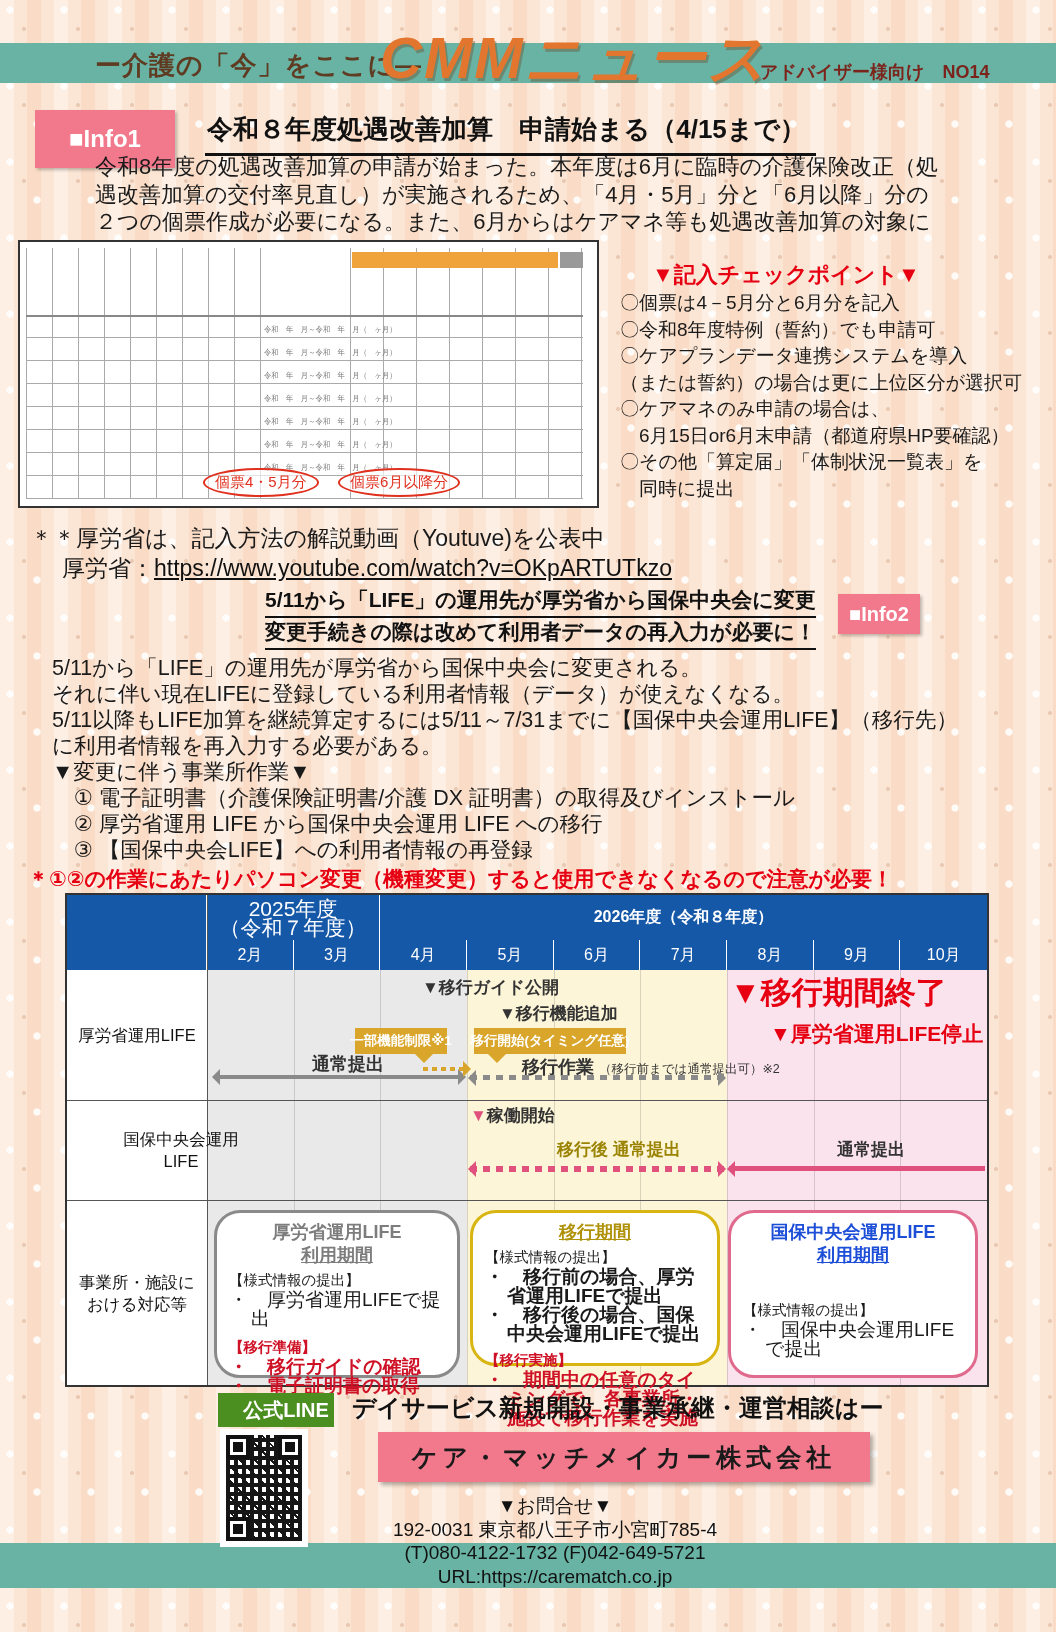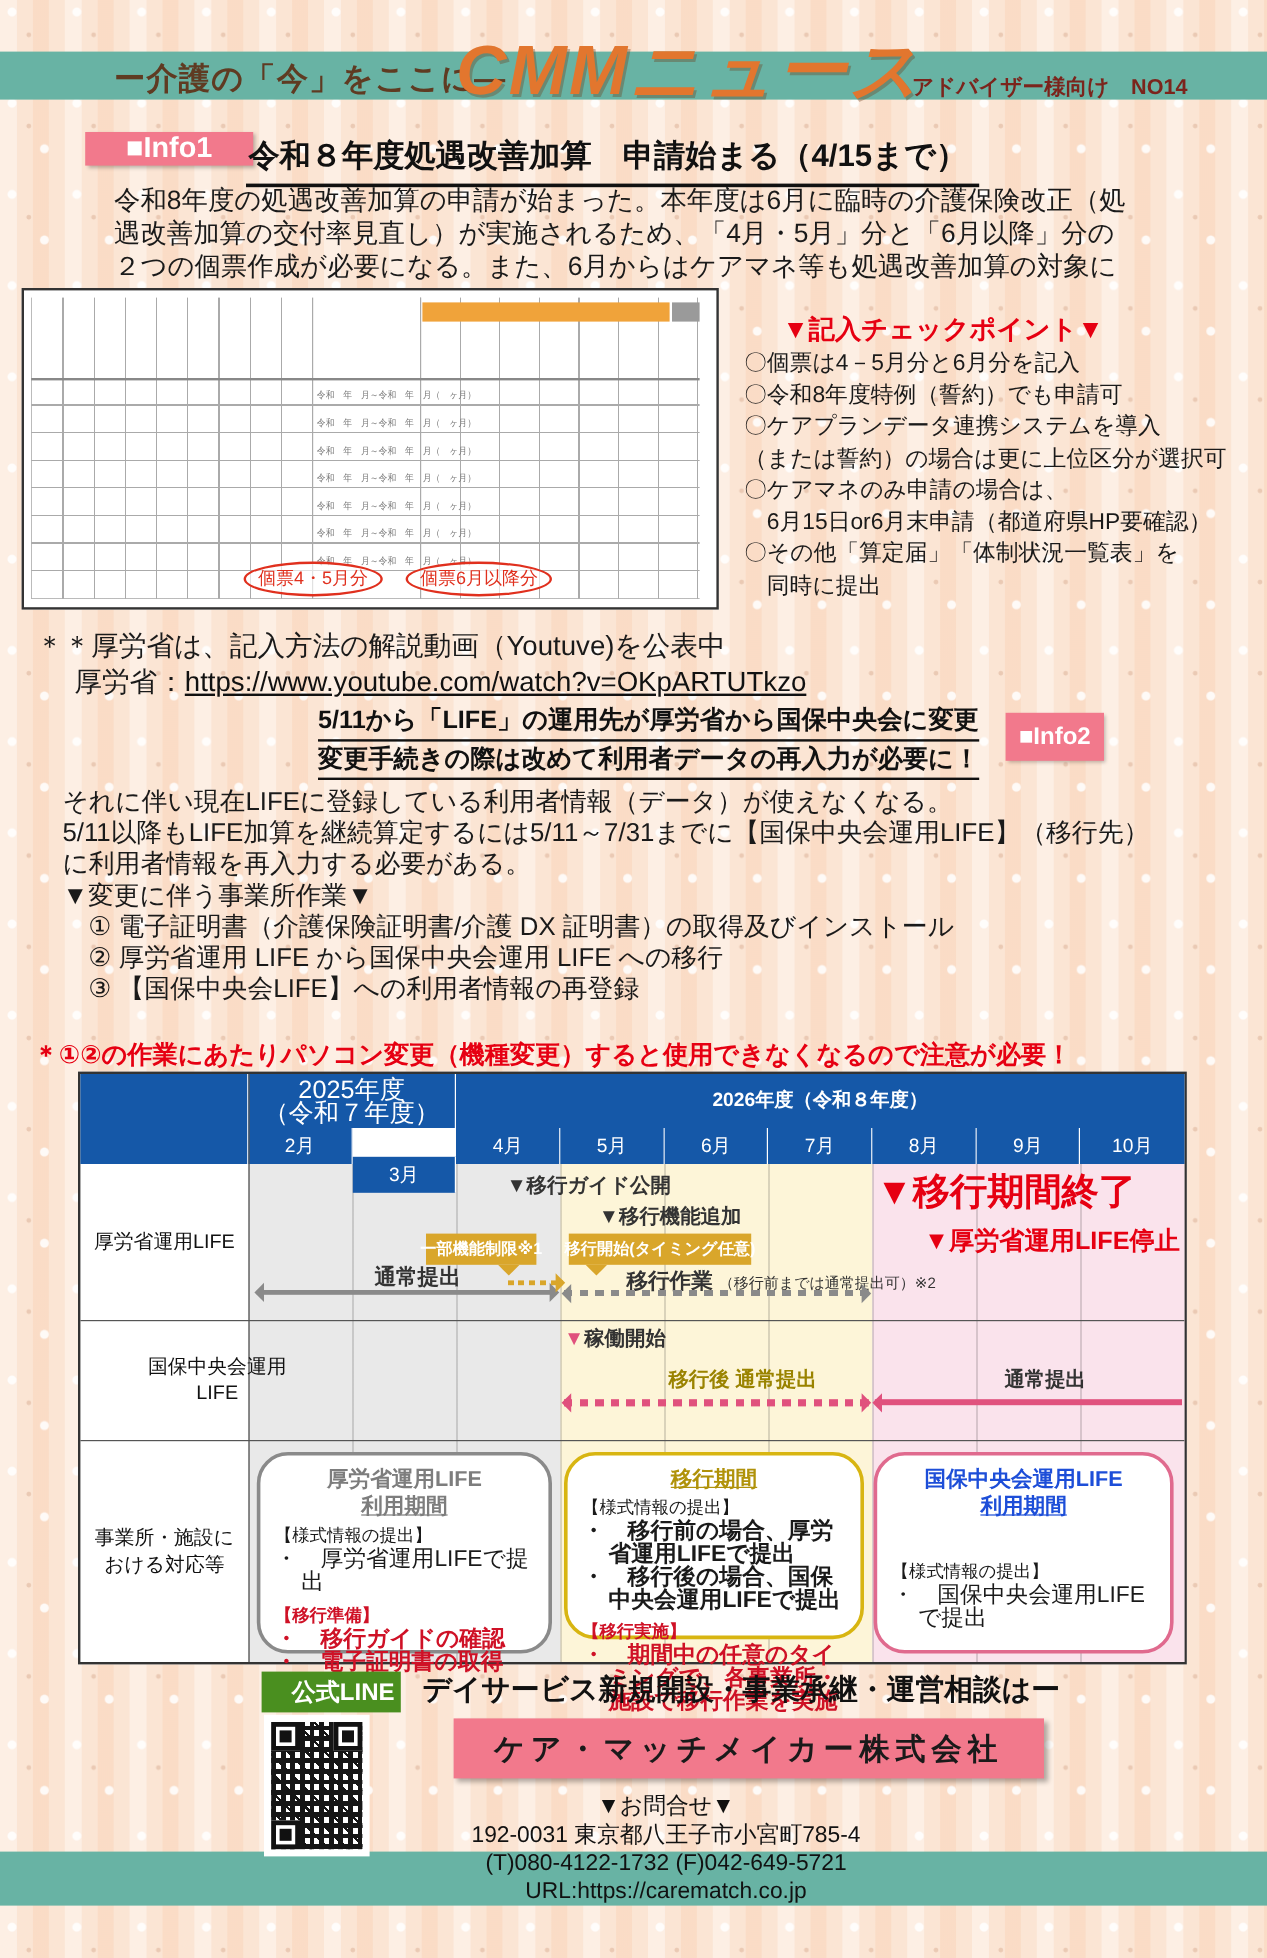--- a/index.html
+++ b/index.html
@@ -94,21 +94,21 @@
 </head>
 <body>
 
 <div class="page">
 
   <div class="band" style="top:43px;height:40px;"></div>
   <div class="abs tagline" style="left:95px;top:48px;">ー介護の「今」をここに—</div>
   <div class="abs big-title" style="left:380px;top:20px;">CMMニュース</div>
   <div class="abs audience" style="left:760px;top:60px;">アドバイザー様向け　NO14</div>
 
-  <div class="abs info-badge" style="left:35px;top:110px;width:140px;height:28px;font-size:24px;margin-left:36px;">■Info1</div>
+  <div class="abs info-badge" style="left:35px;top:110px;width:140px;height:58px;font-size:24px;">■Info1</div>
   <div class="abs" style="left:205px;top:112px;">
     <span class="h1-underline">令和８年度処遇改善加算　申請始まる（4/15まで）</span>
   </div>
   <div class="abs body-text" style="left:95px;top:153px;width:848px;">令和8年度の処遇改善加算の申請が始まった。本年度は6月に臨時の介護保険改正（処遇改善加算の交付率見直し）が実施されるため、「4月・5月」分と「6月以降」分の２つの個票作成が必要になる。また、6月からはケアマネ等も処遇改善加算の対象になる。</div>
 
   <div class="abs form-box" style="left:18px;top:240px;width:577px;height:264px;">
     <div class="abs" style="left:6px;top:6px;width:234px;height:251px;background-image:repeating-linear-gradient(90deg,#aaa 0 1px,transparent 1px 26px);"></div>
     <div class="abs" style="left:240px;top:6px;width:1px;height:251px;background:#aaa;"></div>
     <div class="abs" style="left:330px;top:6px;width:1px;height:251px;background:#aaa;"></div>
     <div class="abs" style="left:330px;top:6px;width:233px;height:251px;background-image:repeating-linear-gradient(90deg,#aaa 0 1px,transparent 1px 33px);"></div>
@@ -142,20 +142,21 @@
   <div class="abs note-text nowrap" style="left:30px;top:511px;">＊＊厚労省は、記入方法の解説動画（Youtuve)を公表中</div>
   <div class="abs note-text nowrap" style="left:62px;top:541px;">
     <span>厚労省：</span><a class="link">https://www.youtube.com/watch?v=OKpARTUTkzo</a>
   </div>
 
   <div class="abs" style="left:265px;top:586px;"><span class="h2-underline">5/11から「LIFE」の運用先が厚労省から国保中央会に変更</span></div>
   <div class="abs" style="left:265px;top:618px;"><span class="h2-underline">変更手続きの際は改めて利用者データの再入力が必要に！</span></div>
   <div class="abs info-badge" style="left:838px;top:594px;width:82px;height:40px;font-size:20px;">■Info2</div>
 
   <div class="abs" style="left:52px;top:655px;">
+    <div class="info2-line">5/11から「LIFE」の運用先が厚労省から国保中央会に変更される。</div>
     <div class="info2-line">それに伴い現在LIFEに登録している利用者情報（データ）が使えなくなる。</div>
     <div class="info2-line">5/11以降もLIFE加算を継続算定するには5/11～7/31までに【国保中央会運用LIFE】（移行先）</div>
     <div class="info2-line">に利用者情報を再入力する必要がある。</div>
     <div class="info2-line">▼変更に伴う事業所作業▼</div>
     <div class="info2-line">　① 電子証明書（介護保険証明書/介護 DX 証明書）の取得及びインストール</div>
     <div class="info2-line">　② 厚労省運用 LIFE から国保中央会運用 LIFE への移行</div>
     <div class="info2-line">　③ 【国保中央会LIFE】への利用者情報の再登録</div>
   </div>
   <div class="abs warning" style="left:28px;top:865px;">＊①②の作業にあたりパソコン変更（機種変更）すると使用できなくなるので注意が必要！</div>
 
@@ -166,21 +167,21 @@
     <div class="zone" style="left:660px;width:260px;background:#fae3ec;"></div>
     <div class="gridlines"></div>
 
     <div class="blue-cell" style="left:0;top:0;width:140px;height:75px;"></div>
     <div class="blue-cell" style="left:140px;top:0;width:173px;height:45px;font-size:21px;font-weight:normal;line-height:19px;text-align:right;">
       <span>2025年度</span>
       <span>（令和７年度）</span>
     </div>
     <div class="blue-cell" style="left:313px;top:0;width:607px;height:45px;font-size:16px;font-weight:bold;border-right:none;">2026年度（令和８年度）</div>
     <div class="blue-cell" style="left:140px;top:45px;width:86.7px;height:30px;font-size:16px;">2月</div>
-    <div class="blue-cell" style="left:226.7px;top:45px;width:86.7px;height:30px;font-size:16px;margin-top:24px;">3月</div>
+    <div class="blue-cell" style="left:226.7px;top:45px;width:86.7px;height:30px;font-size:16px;">3月</div>
     <div class="blue-cell" style="left:313.3px;top:45px;width:86.7px;height:30px;font-size:16px;">4月</div>
     <div class="blue-cell" style="left:400px;top:45px;width:86.7px;height:30px;font-size:16px;">5月</div>
     <div class="blue-cell" style="left:486.7px;top:45px;width:86.7px;height:30px;font-size:16px;">6月</div>
     <div class="blue-cell" style="left:573.3px;top:45px;width:86.7px;height:30px;font-size:16px;">7月</div>
     <div class="blue-cell" style="left:660px;top:45px;width:86.7px;height:30px;font-size:16px;">8月</div>
     <div class="blue-cell" style="left:746.7px;top:45px;width:86.7px;height:30px;font-size:16px;">9月</div>
     <div class="blue-cell" style="left:833.3px;top:45px;width:86.7px;height:30px;font-size:16px;border-right:none;">10月</div>
 
     <div class="rowdiv" style="top:205px;"></div>
     <div class="rowdiv" style="top:305px;"></div>

